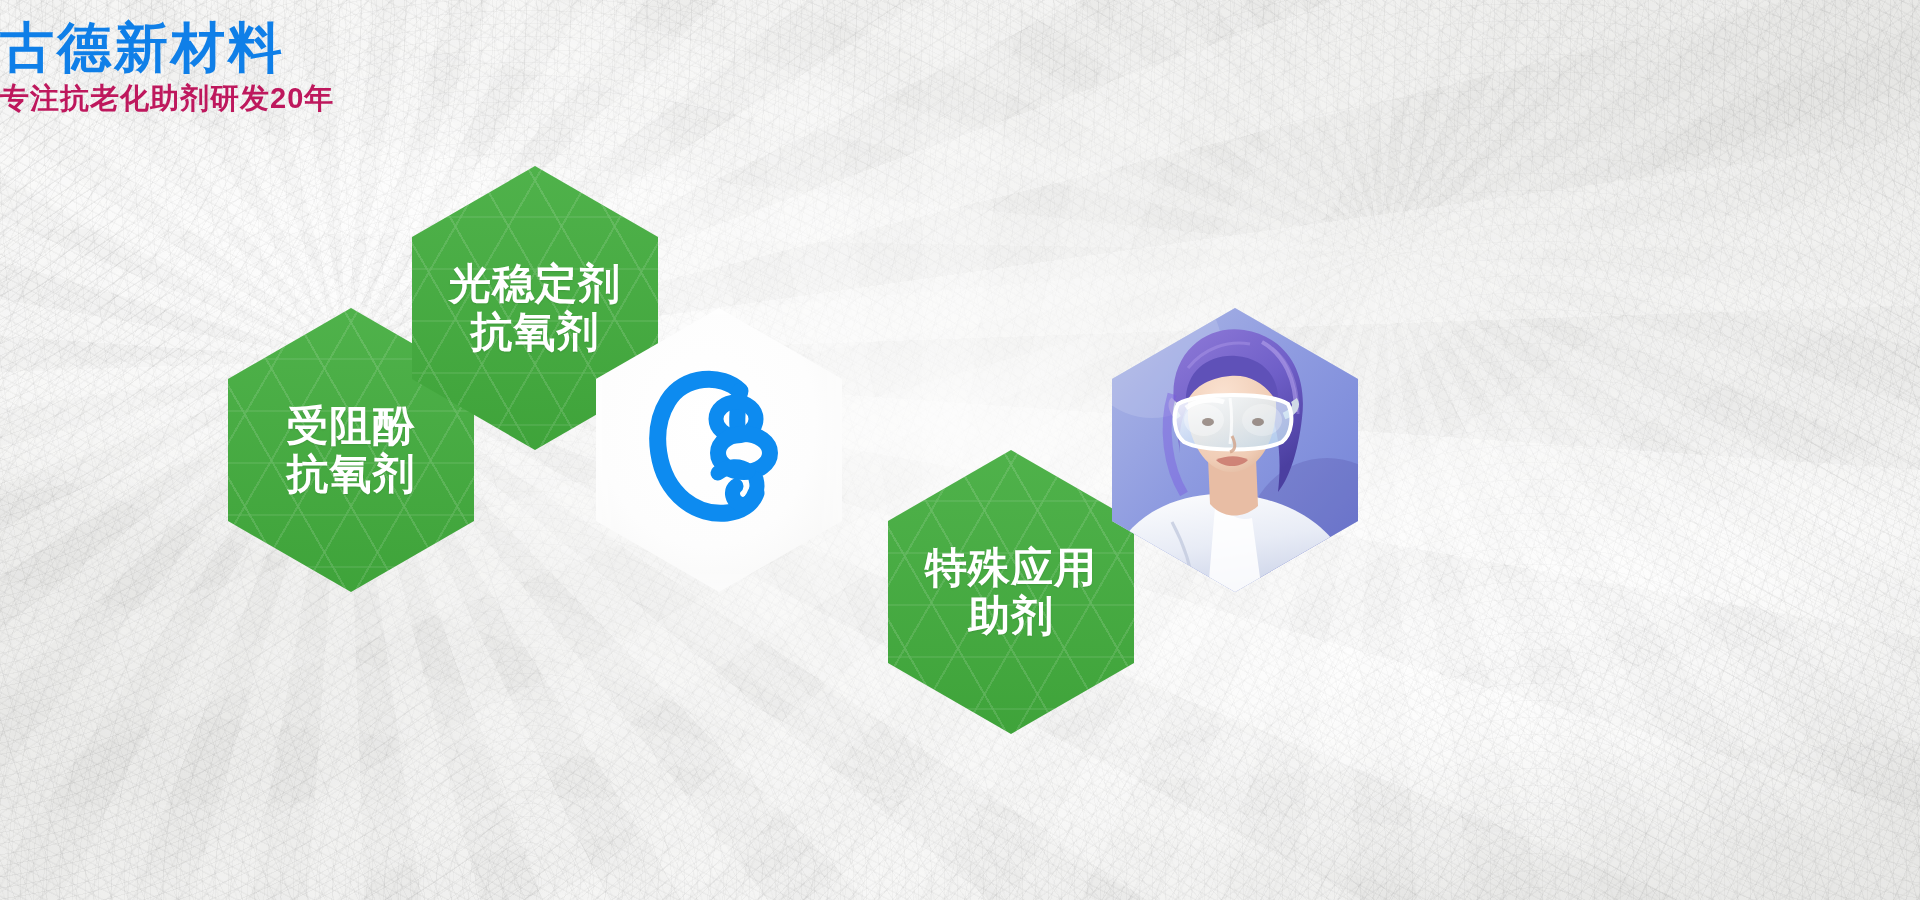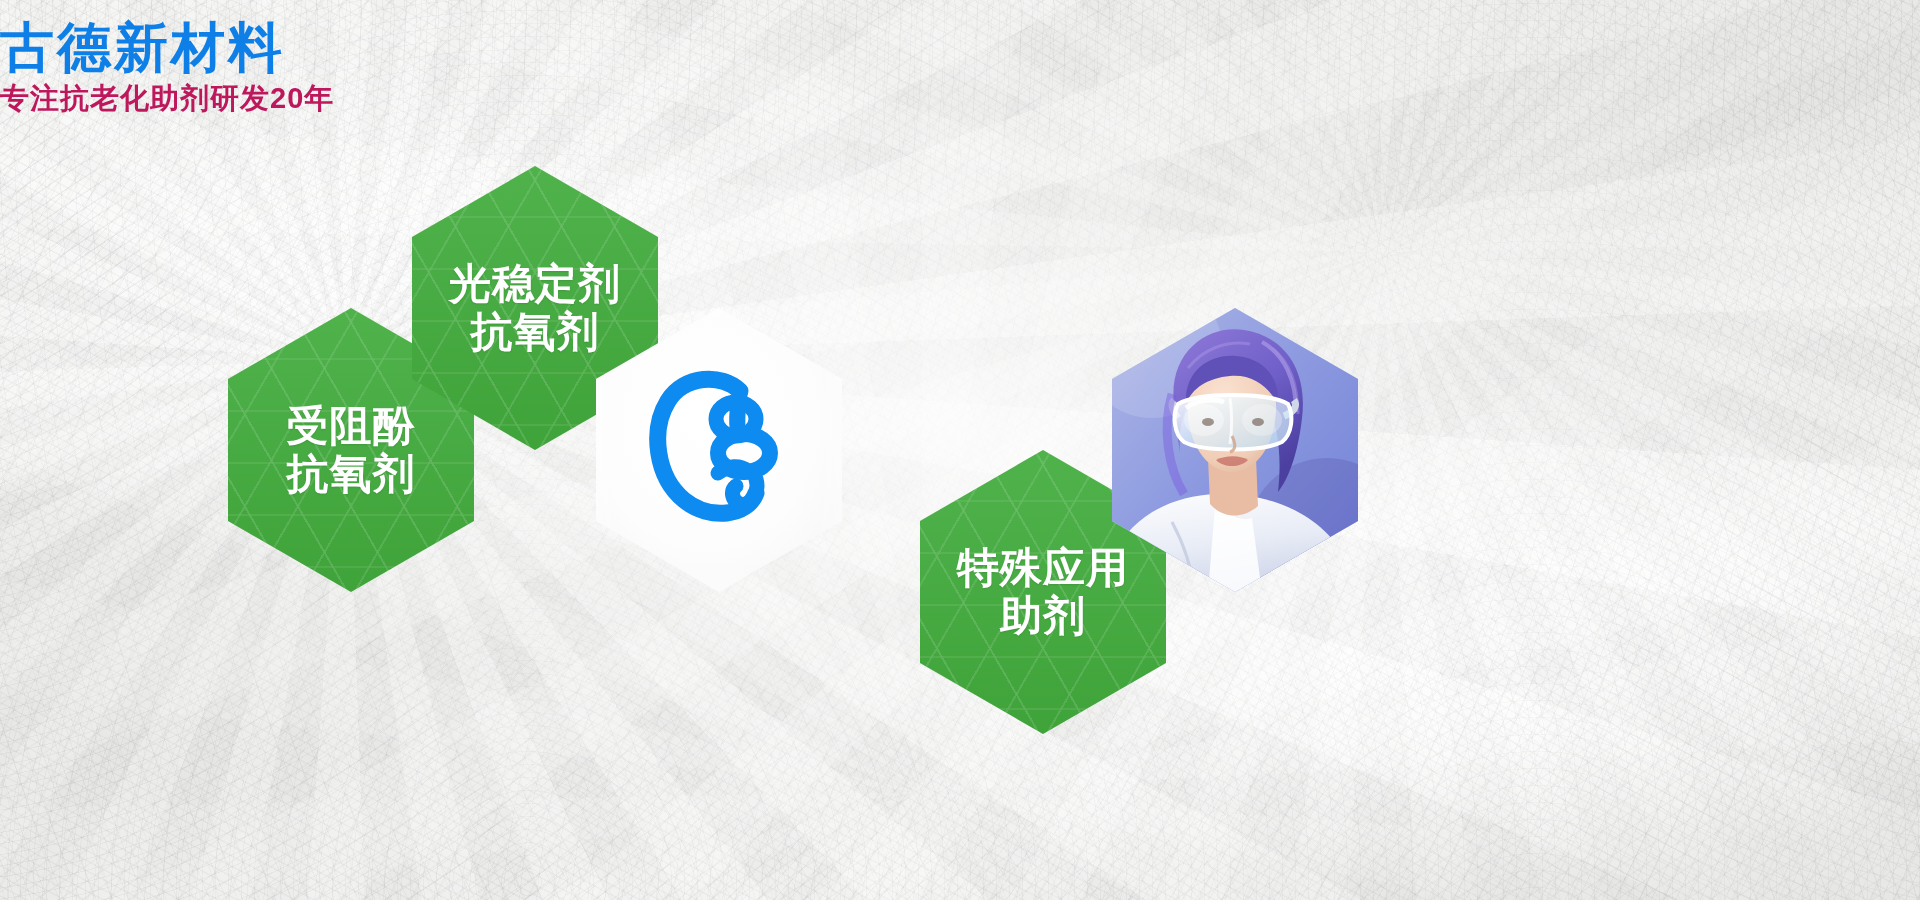--- a/index.html
+++ b/index.html
@@ -120,21 +120,21 @@
     background:#cfd7ea;
   }
   .photo-art{position:absolute;inset:0;}
 
   
   #hex-hindered-phenol{left:228px;top:308px;}
   #hex-phosphite      {left:412px;top:166px;}
   #hex-uv-absorber    {left:412px;top:450px;}
   #hex-center-logo    {left:596px;top:308px;}
   #hex-light-stab     {left:880px;top:166px;}
-  #hex-special-app    {left:920px;top:450px;}
+  #hex-special-app    {left:888px;top:450px;}
   #hex-lab-photo      {left:1112px;top:308px;}
 </style>
 </head>
 <body>
 
 <div id="stage">
 
   <div class="bg-base"></div>
   <div class="bg-tex"></div>
   <div class="bg-tex2"></div>

